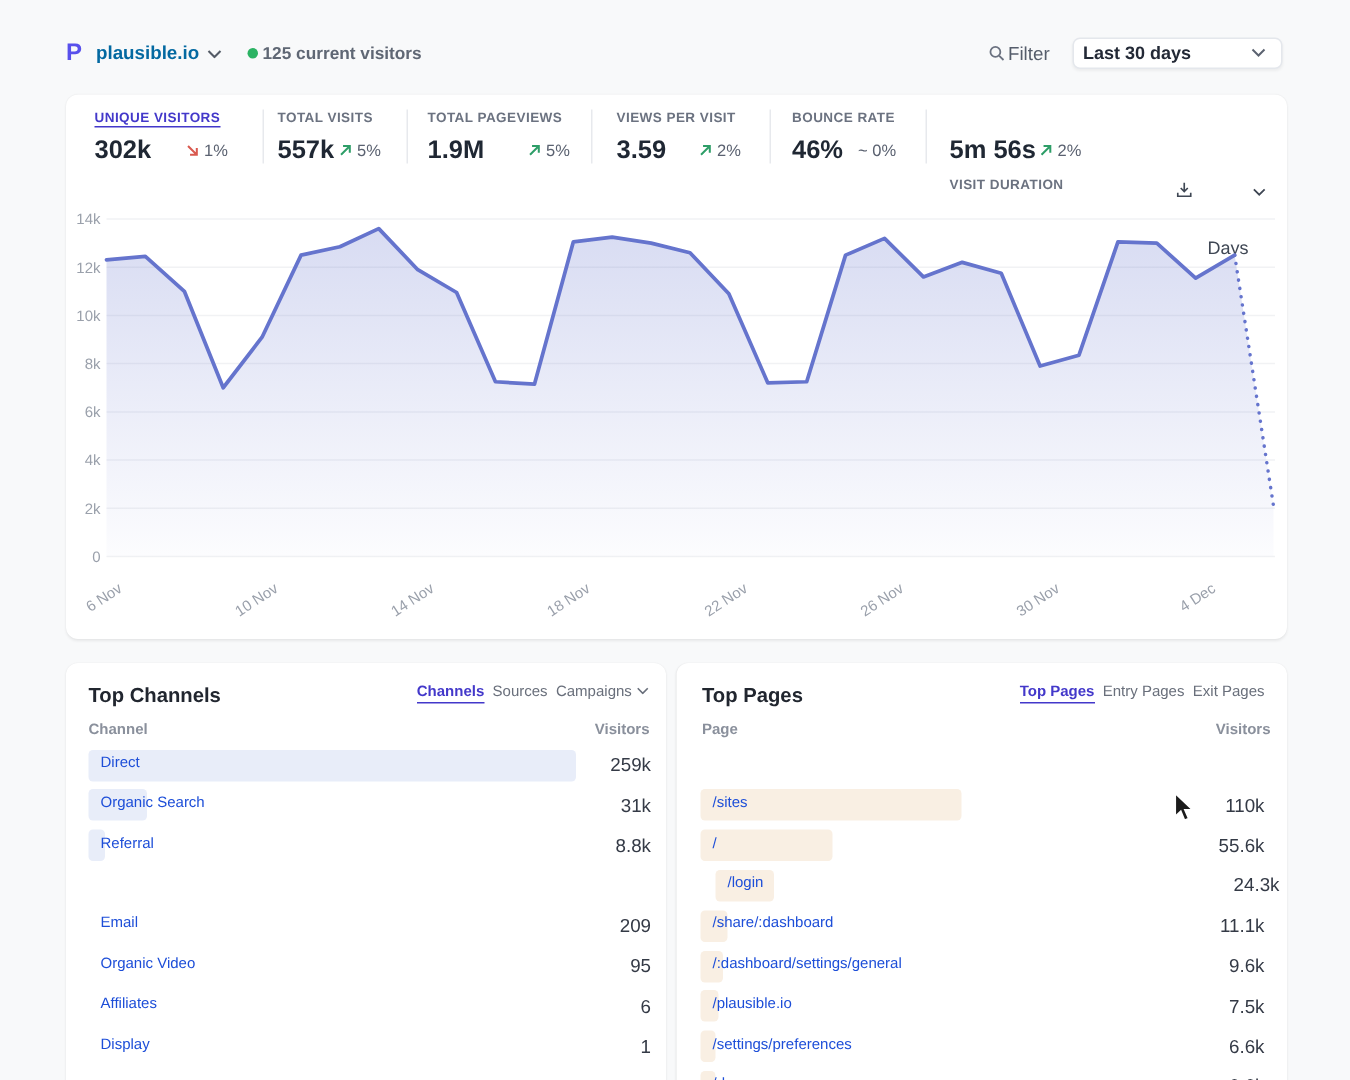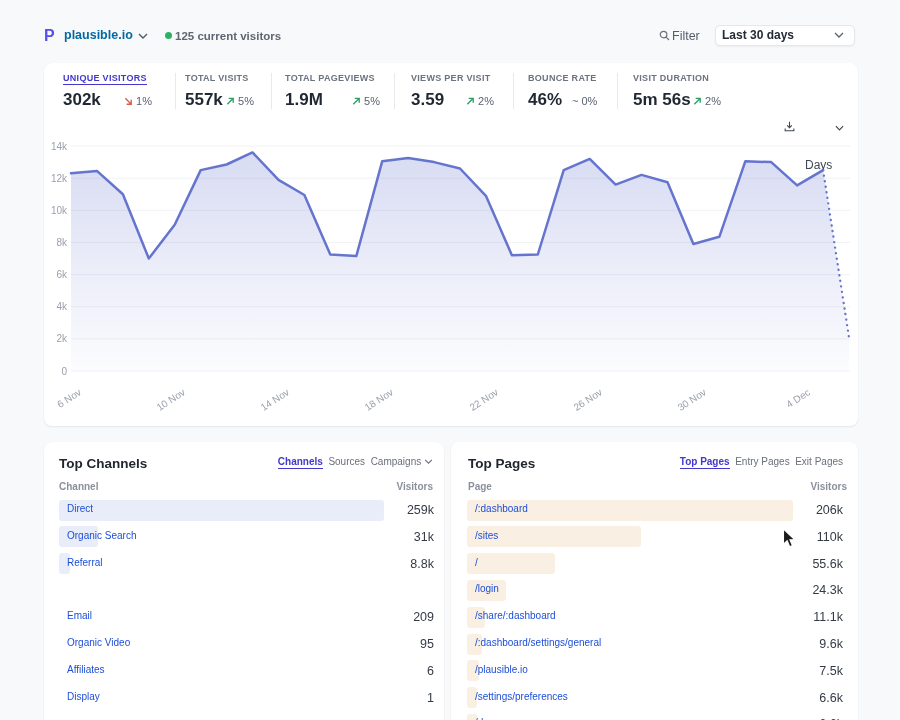--- a/index.html
+++ b/index.html
@@ -79,21 +79,21 @@
   <div class="abs mlabel" style="left:367px;">VIEWS PER VISIT</div>
   <div class="abs mval" style="left:367px;">3.59</div>
   <div class="abs mtrend" style="left:422px;"><svg width="9" height="9" viewBox="0 0 10 10" style="vertical-align:-1px">
         <path d="M1.5,8 L8,1.5 M3,1.5 H8 V6.5" fill="none" stroke="#2e9e68" stroke-width="1.5"></path>
       </svg> 2%</div>
   <div class="abs mdiv" style="left:469px;"></div>
   <div class="abs mlabel" style="left:484px;">BOUNCE RATE</div>
   <div class="abs mval" style="left:484px;">46%</div>
   <div class="abs mtrend" style="left:528px;">~ 0%</div>
   <div class="abs mdiv" style="left:573px;"></div>
-  <div class="abs mlabel" style="left:589px;">VISIT DURATION</div>
+  <div class="abs mlabel" style="left:589px;margin-top:45px;">VISIT DURATION</div>
   <div class="abs mval" style="left:589px;">5m 56s</div>
   <div class="abs mtrend" style="left:649px;"><svg width="9" height="9" viewBox="0 0 10 10" style="vertical-align:-1px">
         <path d="M1.5,8 L8,1.5 M3,1.5 H8 V6.5" fill="none" stroke="#2e9e68" stroke-width="1.5"></path>
       </svg> 2%</div>
 
   <svg class="abs" style="left:740px; top:58px;" width="11" height="11" viewBox="0 0 14 14">
       <path d="M7,1 V8 M4,5.5 L7,8.5 L10,5.5" fill="none" stroke="#3f4754" stroke-width="1.4"></path>
       <path d="M1.5,9.5 V12.5 H12.5 V9.5" fill="none" stroke="#3f4754" stroke-width="1.4"></path>
     </svg>
   <div class="abs dayssel" style="left:761px; top:57px;margin-top:38px;">Days</div>
@@ -185,36 +185,31 @@
       <div class="rowtxt">Display</div>
       <div class="rownum" style="left:315px;">1</div>
     </div>
 </div>
 
 <div class="card" id="rightcard">
   <div class="abs ctitle" style="left:17px;">Top Pages</div>
   <div class="abs tabs" style="right:15px;"><span class="active">Top Pages</span>&nbsp; Entry Pages&nbsp; Exit Pages</div>
   <div class="abs colhead" style="left:17px;">Page</div>
   <div class="abs colhead" style="right:11px;">Visitors</div>
-  <div class="row" style="left:16px; top:57.5px; width:380px;">
-      <div class="rowbar" style="width:326px; background:#f9efe3;"></div>
-      <div class="rowtxt">/:dashboard</div>
-      <div class="rownum" style="left:316px;">206k</div>
-    </div>
   <div class="row" style="left:16px; top:84.3px; width:380px;">
       <div class="rowbar" style="width:174px; background:#f9efe3;"></div>
       <div class="rowtxt">/sites</div>
       <div class="rownum" style="left:316px;">110k</div>
     </div>
   <div class="row" style="left:16px; top:111.1px; width:380px;">
       <div class="rowbar" style="width:88px; background:#f9efe3;"></div>
       <div class="rowtxt">/</div>
       <div class="rownum" style="left:316px;">55.6k</div>
     </div>
-  <div class="row" style="left:16px; top:137.9px; width:380px;">
+  <div class="row" style="left:26px; top:137.9px; width:380px;">
       <div class="rowbar" style="width:38.5px; background:#f9efe3;"></div>
       <div class="rowtxt">/login</div>
       <div class="rownum" style="left:316px;">24.3k</div>
     </div>
   <div class="row" style="left:16px; top:164.7px; width:380px;">
       <div class="rowbar" style="width:17.6px; background:#f9efe3;"></div>
       <div class="rowtxt">/share/:dashboard</div>
       <div class="rownum" style="left:316px;">11.1k</div>
     </div>
   <div class="row" style="left:16px; top:191.5px; width:380px;">

